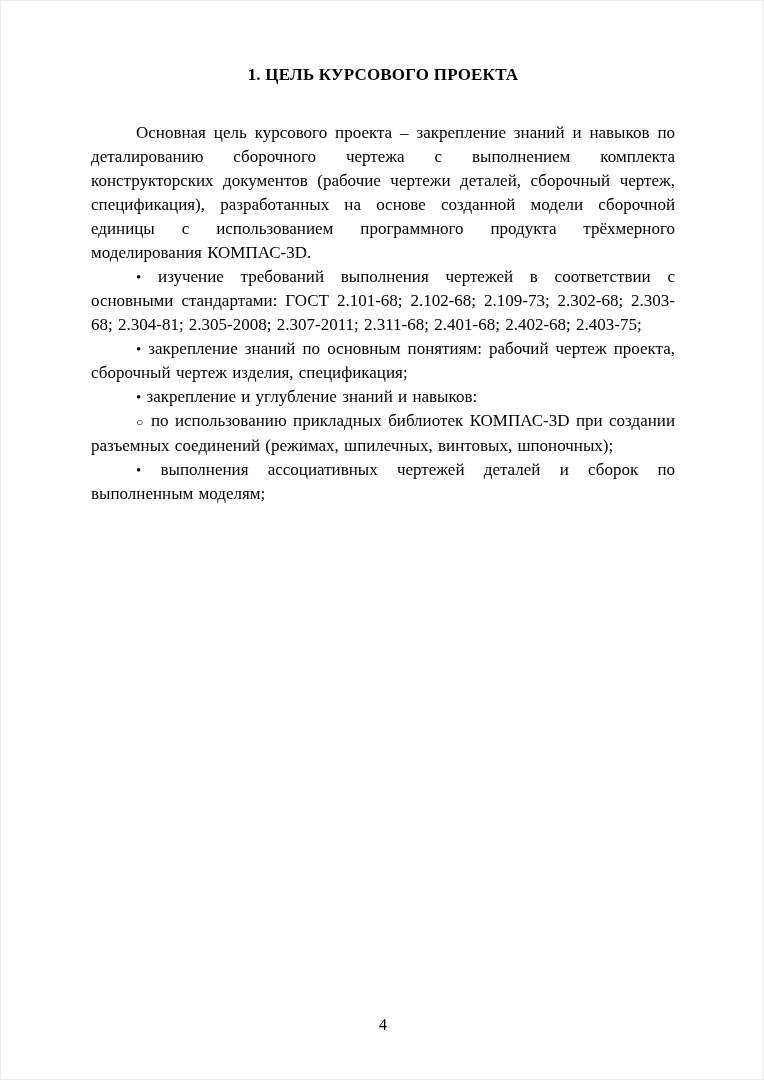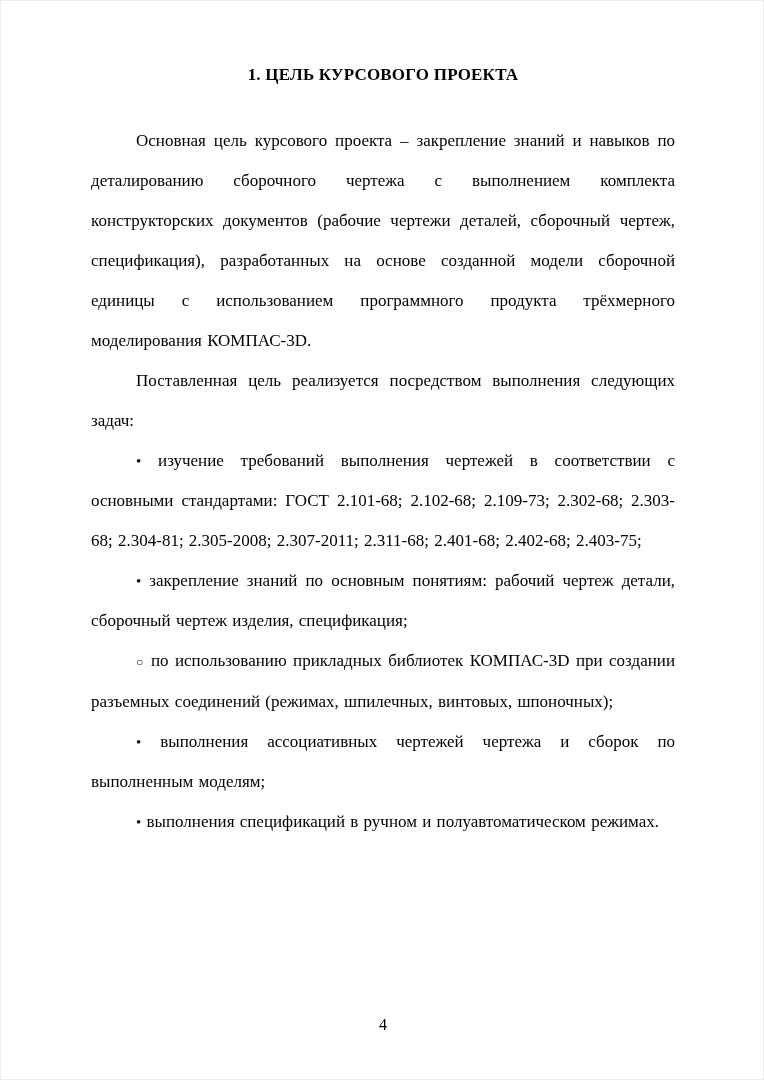--- a/index.html
+++ b/index.html
@@ -22,21 +22,21 @@
   .title {
     font-size: 17px;
     font-weight: bold;
     text-align: center;
     margin: 0 0 34px 0;
     letter-spacing: 0.2px;
     line-height: 24px;
   }
   .para {
     font-size: 17px;
-    line-height: 40px;
+    line-height: 24px;
     text-align: justify;
     text-indent: 45px;
     margin: 0;
     word-spacing: 1px;
   }
   .marker {
     display: inline;
   }
   .marker.bullet {
     font-size: 15px;
@@ -56,29 +56,28 @@
 </style>
 </head>
 <body>
 
 <div class="page">
 
   <h1 class="title">1. ЦЕЛЬ КУРСОВОГО ПРОЕКТА</h1>
 
   <p class="para"><span>Основная цель курсового проекта – закрепление знаний и навыков по деталированию сборочного чертежа с выполнением комплекта конструкторских документов (рабочие чертежи деталей, сборочный чертеж, спецификация), разработанных на основе созданной модели сборочной единицы с использованием программного продукта трёхмерного моделирования КОМПАС-3D.</span></p>
 
-  <p class="para"><span>Поставленная цель реализуется посредством выполнения следующих задач:</span></p>
 
   <p class="para"><span class="marker bullet">•</span> <span>изучение требований выполнения чертежей в соответствии с основными стандартами: ГОСТ 2.101-68; 2.102-68; 2.109-73; 2.302-68; 2.303-68; 2.304-81; 2.305-2008; 2.307-2011; 2.311-68; 2.401-68; 2.402-68; 2.403-75;</span></p>
 
-  <p class="para"><span class="marker bullet">•</span> <span>закрепление знаний по основным понятиям: рабочий чертеж детали, сборочный чертеж изделия, спецификация;</span></p>
+  <p class="para"><span class="marker bullet">•</span> <span>закрепление знаний по основным понятиям: рабочий чертеж проекта, сборочный чертеж изделия, спецификация;</span></p>
 
+  <p class="para"><span class="marker bullet">•</span> <span>закрепление и углубление знаний и навыков:</span></p>
 
 
   <p class="para"><span class="marker circle">○</span> <span>по использованию прикладных библиотек КОМПАС-3D при создании разъемных соединений (режимах, шпилечных, винтовых, шпоночных);</span></p>
 
-  <p class="para"><span class="marker bullet">•</span> <span>выполнения ассоциативных чертежей чертежа и сборок по выполненным моделям;</span></p>
+  <p class="para"><span class="marker bullet">•</span> <span>выполнения ассоциативных чертежей деталей и сборок по выполненным моделям;</span></p>
 
-  <p class="para"><span class="marker bullet">•</span> <span>выполнения спецификаций в ручном и полуавтоматическом режимах.</span></p>
 
   <div class="page-number">4</div>
 
 </div>
 
 </body></html>

